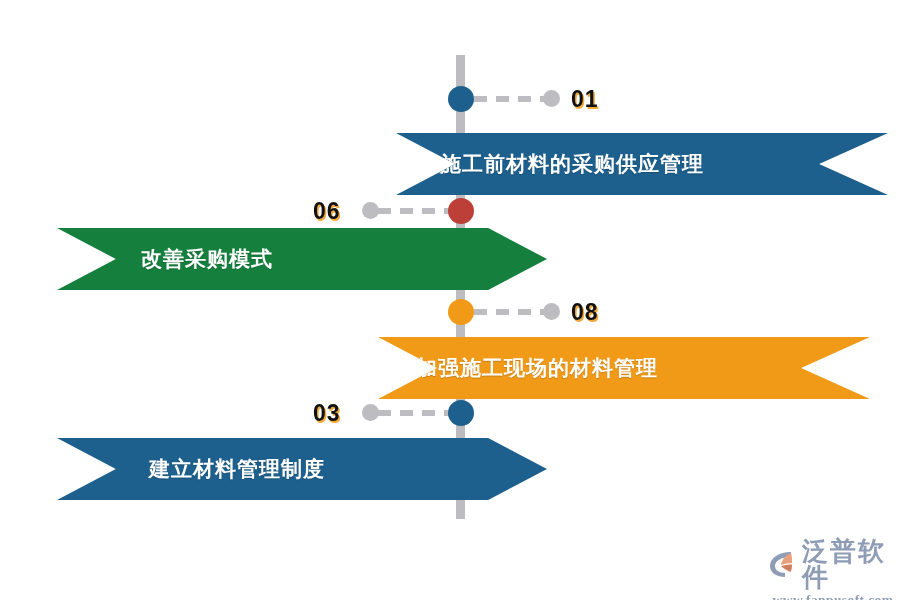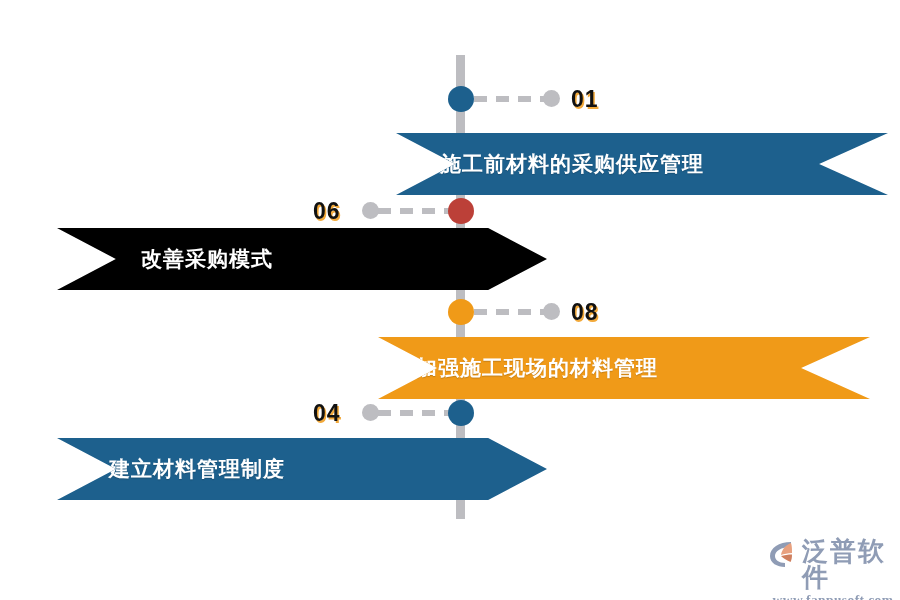--- a/index.html
+++ b/index.html
@@ -68,37 +68,37 @@
   #banner-1 {
     left: 396px; top: 133px;
     width: 492px; height: 62px;
     background: #1d608d;
   }
   #banner-1 .banner-label { margin-left: 44px; }
 
   #banner-2 {
     left: 57px; top: 228px;
     width: 490px; height: 62px;
-    background: #000000;
+    background: #15803d;
   }
   #banner-2 .banner-label { margin-left: 84px; }
 
   #banner-3 {
     left: 378px; top: 337px;
     width: 492px; height: 62px;
     background: #f09a18;
   }
   #banner-3 .banner-label { margin-left: 38px; }
 
   #banner-4 {
     left: 57px; top: 438px;
     width: 490px; height: 62px;
     background: #1d608d;
   }
-  #banner-4 .banner-label { margin-left: 52px; }
+  #banner-4 .banner-label { margin-left: 92px; }
 
   
   .node-dot {
     position: absolute;
     width: 26px;
     height: 26px;
     border-radius: 50%;
     box-sizing: border-box;
   }
   .small-dot {
@@ -156,21 +156,21 @@
   #logo {
     position: absolute;
     left: 766px;
     top: 538px;
     display: flex;
     flex-direction: column;
     align-items: center;
   }
   .logo-row {
     display: flex;
-    align-items: flex-start;
+    align-items: center;
   }
   .logo-mark {
     width: 32px;
     height: 32px;
     margin-right: 4px;
     flex: 0 0 auto;
   }
   .logo-name {
     font-size: 26px;
     font-weight: bold;
@@ -217,21 +217,21 @@
   <div class="node-dot" id="dot-3"></div>
   <div class="num-label" id="num-3">08</div>
 
   <div class="banner right-side" id="banner-3">
     <span class="banner-label">加强施工现场的材料管理</span>
   </div>
 
   <div class="dash-line" id="dash-4"></div>
   <div class="small-dot" id="sdot-4"></div>
   <div class="node-dot" id="dot-4"></div>
-  <div class="num-label" id="num-4">04</div>
+  <div class="num-label" id="num-4">03</div>
 
   <div class="banner left-side" id="banner-4">
     <span class="banner-label">建立材料管理制度</span>
   </div>
 
   <div id="logo">
     <div class="logo-row">
       <svg class="logo-mark" viewBox="0 0 32 32">
         <path d="M25 4 C13 4 4 10 4 18 C4 25 11 29 19 29 L19 25 C13 25 9 22 9 18 C9 13 15 9 25 9 Z" fill="#8f9cb5"></path>
         <path d="M25 5 C20 7 16 11 15 17 C18 16 22 15 26 15 C26 11 26 8 25 5 Z" fill="#e8a07e"></path>

